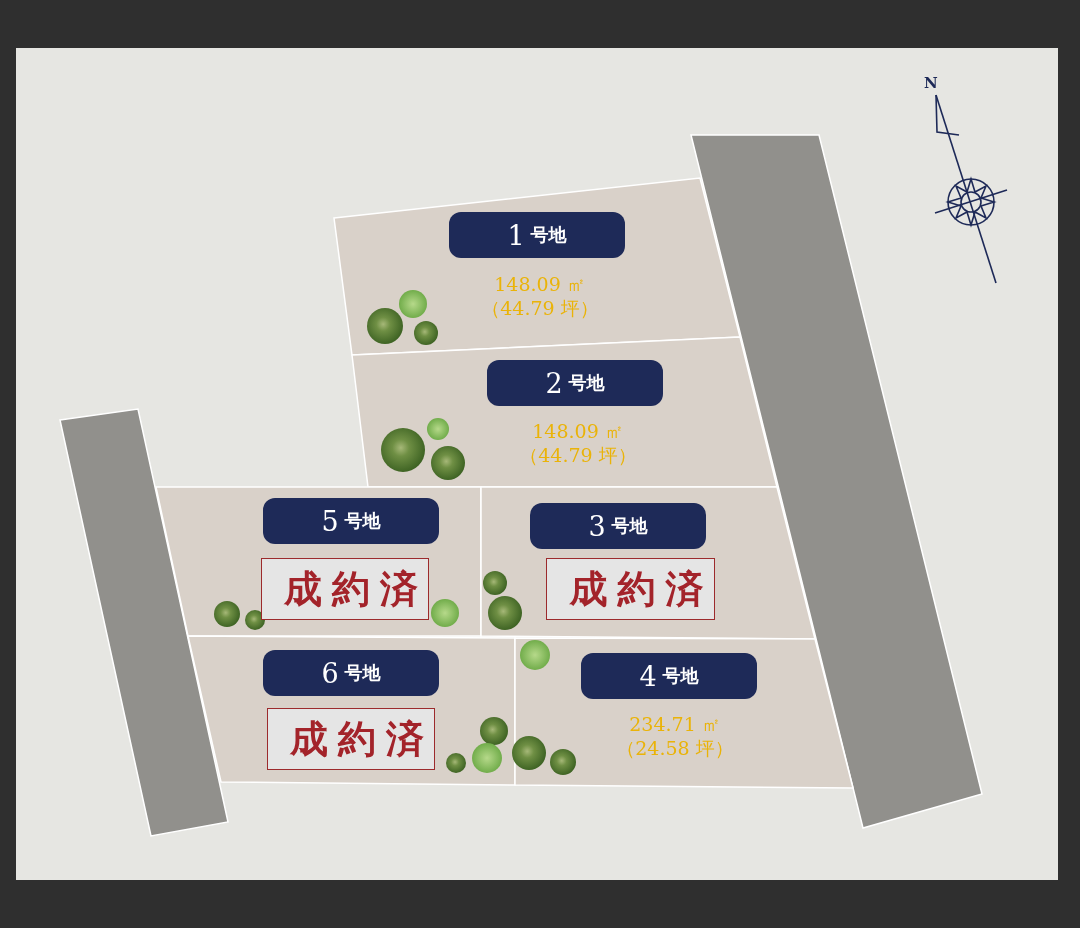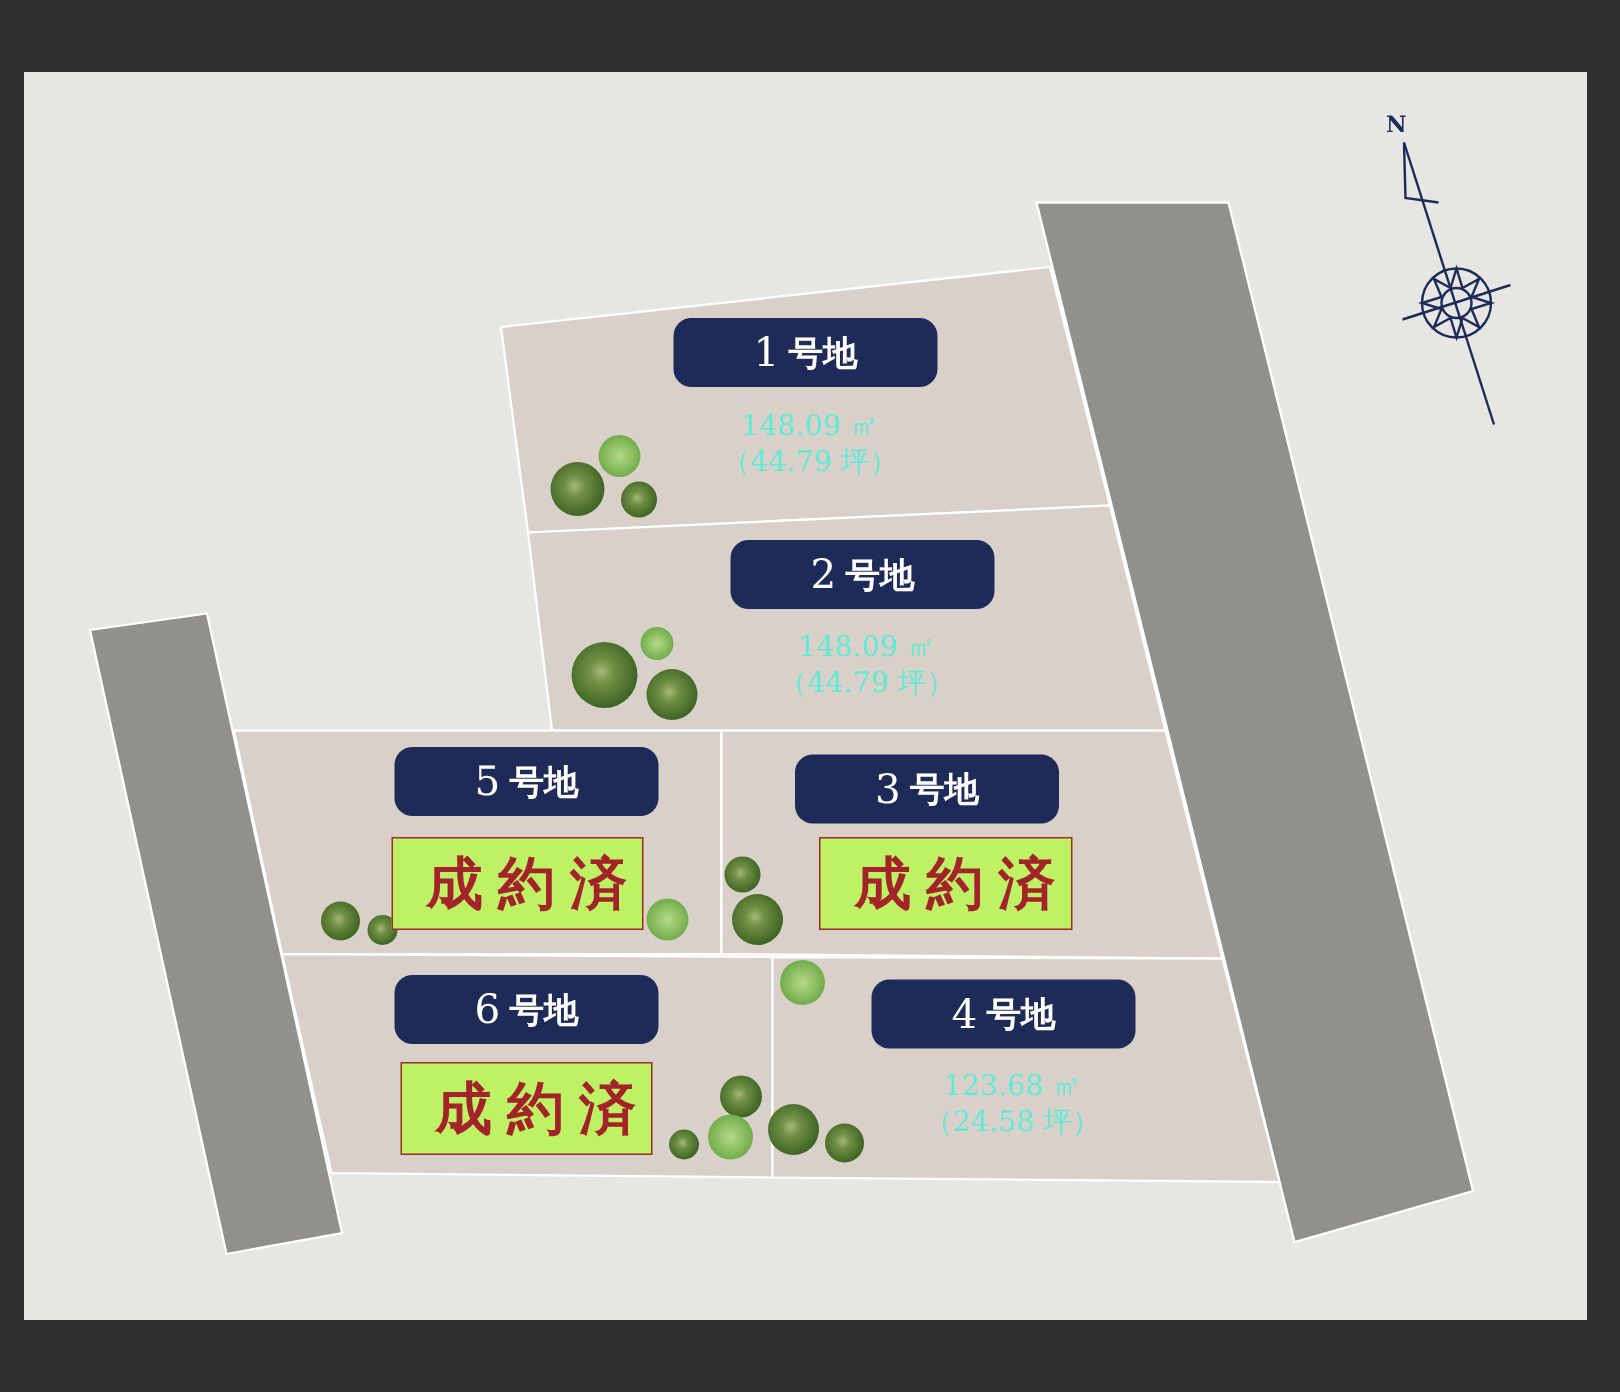--- a/index.html
+++ b/index.html
@@ -4,24 +4,24 @@
 <style>
   html, body { margin:0; padding:0; }
   body { width:1080px; height:928px; background:#2f2f2f; position:relative; overflow:hidden;
          font-family:"DejaVu Serif","Liberation Serif", serif; }
   #panel { position:absolute; left:16px; top:48px; width:1042px; height:832px; background:#e6e6e2; }
   #map { position:absolute; left:0; top:0; width:1080px; height:928px; }
   .badge { position:absolute; background:#1e2a58; border-radius:12px; color:#ffffff;
            display:flex; align-items:center; justify-content:center; height:46px; width:176px;
            font-family:"DejaVu Serif","Liberation Serif", serif; }
   .badge .num { font-size:27px; margin-right:6px; }
-  .badge .suffix { font-size:23px; font-weight:bold; font-family:Liberation Mono, monospace; }
-  .area { position:absolute; color:#5eead4; text-align:center; font-size:19px; line-height:24px;
+  .badge .suffix { font-size:18px; font-weight:bold; font-family:Liberation Mono, monospace; }
+  .area { position:absolute; color:#eab308; text-align:center; font-size:19px; line-height:24px;
           font-family:"DejaVu Serif","Liberation Serif", serif; }
-  .sold { position:absolute; background:#bef264; border:1.5px solid #9c2a2c; color:#a3232a;
+  .sold { position:absolute; background:#e5e5e5; border:1.5px solid #9c2a2c; color:#a3232a;
           display:flex; align-items:center; justify-content:center; font-size:38px; font-weight:bold;
           letter-spacing:10px; padding-left:22px; box-sizing:border-box;
           font-family:"DejaVu Serif","Liberation Serif", serif; }
 </style>
 </head>
 <body>
 
 <div id="panel"></div>
 
 <svg id="map" viewBox="0 0 1080 928" xmlns="http://www.w3.org/2000/svg">
@@ -116,15 +116,15 @@
   <span class="num">6</span>
   <span class="suffix">号地</span>
 </div>
 <div class="sold" style="left:267px;top:708px;width:168px;height:62px;">成約済</div>
 
 <div class="badge" style="left:581px;top:653px;">
   <span class="num">4</span>
   <span class="suffix">号地</span>
 </div>
 <div class="area" style="left:605px;top:712px;width:140px;">
-  <div>123.68 ㎡</div>
+  <div>234.71 ㎡</div>
   <div>（24.58 坪）</div>
 </div>
 
 </body></html>

